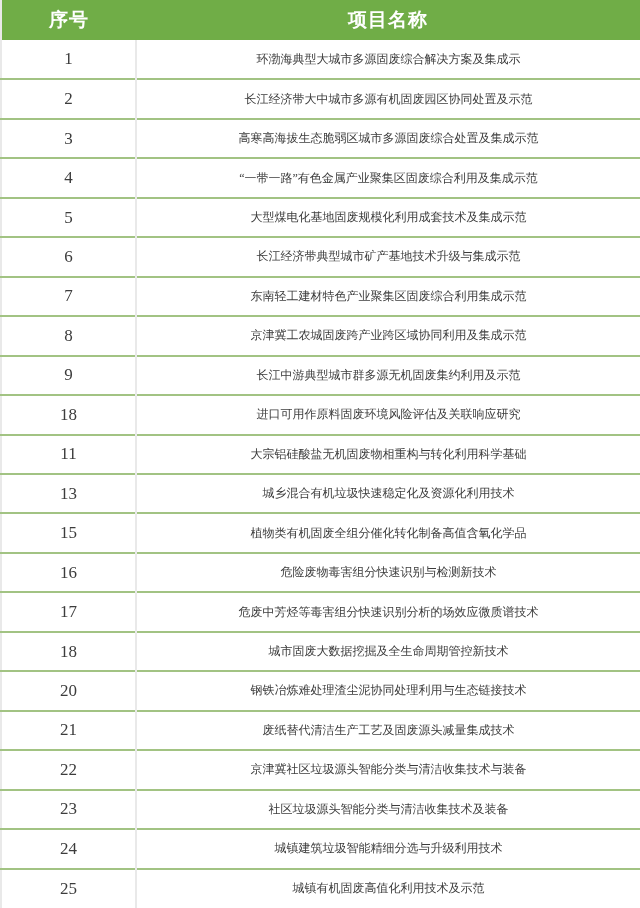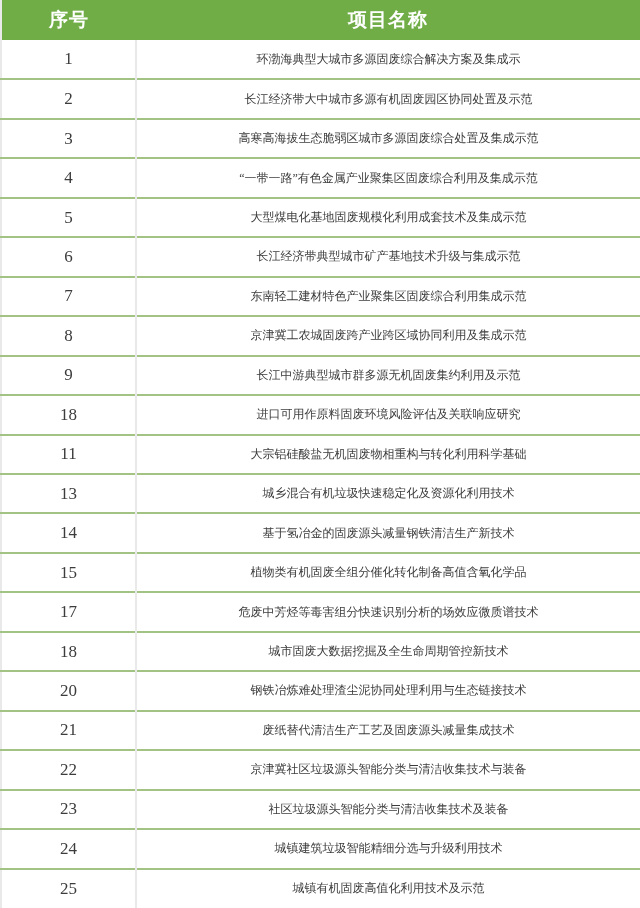--- a/index.html
+++ b/index.html
@@ -119,26 +119,26 @@
   </tr>
       <tr>
     <td class="cell-no">11</td>
     <td class="cell-name">大宗铝硅酸盐无机固废物相重构与转化利用科学基础</td>
   </tr>
       <tr>
     <td class="cell-no">13</td>
     <td class="cell-name">城乡混合有机垃圾快速稳定化及资源化利用技术</td>
   </tr>
       <tr>
-    <td class="cell-no">14</td>
-    <td class="cell-name">基于氢冶金的固废源头减量钢铁清洁生产新技术</td>
+    <td class="cell-no">15</td>
+    <td class="cell-name">植物类有机固废全组分催化转化制备高值含氧化学品</td>
   </tr>
       <tr>
-    <td class="cell-no">15</td>
-    <td class="cell-name">植物类有机固废全组分催化转化制备高值含氧化学品</td>
+    <td class="cell-no">16</td>
+    <td class="cell-name">危险废物毒害组分快速识别与检测新技术</td>
   </tr>
       <tr>
     <td class="cell-no">17</td>
     <td class="cell-name">危废中芳烃等毒害组分快速识别分析的场效应微质谱技术</td>
   </tr>
       <tr>
     <td class="cell-no">18</td>
     <td class="cell-name">城市固废大数据挖掘及全生命周期管控新技术</td>
   </tr>
       <tr>

